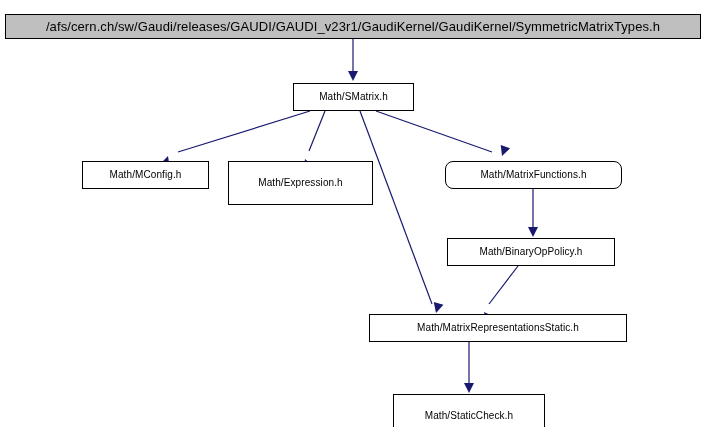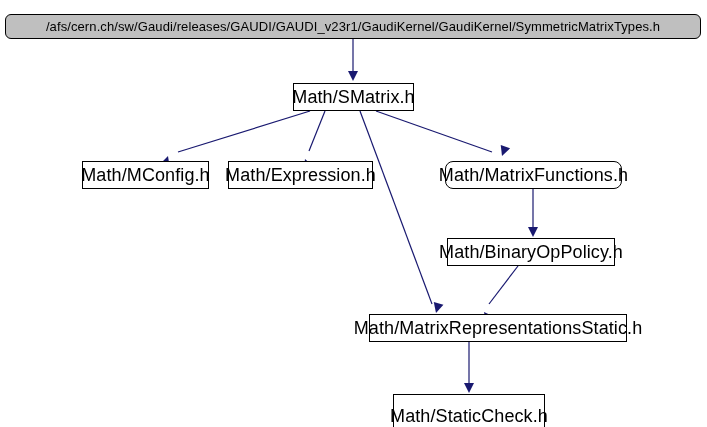--- a/index.html
+++ b/index.html
@@ -25,21 +25,21 @@
   .node {
     position: absolute;
     box-sizing: border-box;
     border: 1px solid #000000;
     background: #ffffff;
     color: #000000;
     display: flex;
     align-items: center;
     justify-content: center;
     white-space: nowrap;
-    font-size: 18px;
+    font-size: 10px;
     letter-spacing: 0.1px;
     z-index: 5;
   }
   .node.root {
     background: #bfbfbf;
     font-size: 13px;
   }
   .node-label {
     display: block;
     line-height: 1;
@@ -68,30 +68,30 @@
         <polygon points="-5,-10 5,-10 0,0" fill="#191970" transform="translate(305,159) rotate(-201)"></polygon>
         <polygon points="-5,-10 5,-10 0,0" fill="#191970" transform="translate(502,156) rotate(20)"></polygon>
         <polygon points="-5,-10 5,-10 0,0" fill="#191970" transform="translate(436,313) rotate(15)"></polygon>
         <polygon points="-5,-10 5,-10 0,0" fill="#191970" transform="translate(533,237) rotate(0)"></polygon>
         <polygon points="-5,-10 5,-10 0,0" fill="#191970" transform="translate(484,312) rotate(-218)"></polygon>
         <polygon points="-5,-10 5,-10 0,0" fill="#191970" transform="translate(469,393) rotate(0)"></polygon>
       </g>
   </svg>
 
   <div id="nodes-layer">
-      <div class="node root" style="left: 5px; top: 14px; width: 696px; height: 25px; border-radius: 6px;">
+      <div class="node root" style="left: 5px; top: 14px; width: 696px; height: 25px;">
         <span class="node-label">/afs/cern.ch/sw/Gaudi/releases/GAUDI/GAUDI_v23r1/GaudiKernel/GaudiKernel/SymmetricMatrixTypes.h</span>
       </div>
       <div class="node" style="left: 293px; top: 83px; width: 121px; height: 28px;">
         <span class="node-label">Math/SMatrix.h</span>
       </div>
       <div class="node" style="left: 82px; top: 161px; width: 127px; height: 28px;">
         <span class="node-label">Math/MConfig.h</span>
       </div>
-      <div class="node" style="left: 228px; top: 161px; width: 145px; height: 28px;">
+      <div class="node" style="left: 228px; top: 161px; width: 145px; height: 44px;">
         <span class="node-label">Math/Expression.h</span>
       </div>
       <div class="node" style="left: 445px; top: 161px; width: 177px; height: 28px; border-radius: 8px;">
         <span class="node-label">Math/MatrixFunctions.h</span>
       </div>
       <div class="node" style="left: 447px; top: 238px; width: 168px; height: 28px;">
         <span class="node-label">Math/BinaryOpPolicy.h</span>
       </div>
       <div class="node" style="left: 341px; top: 314px; width: 258px; height: 28px; margin-left: 28px;">
         <span class="node-label">Math/MatrixRepresentationsStatic.h</span>

